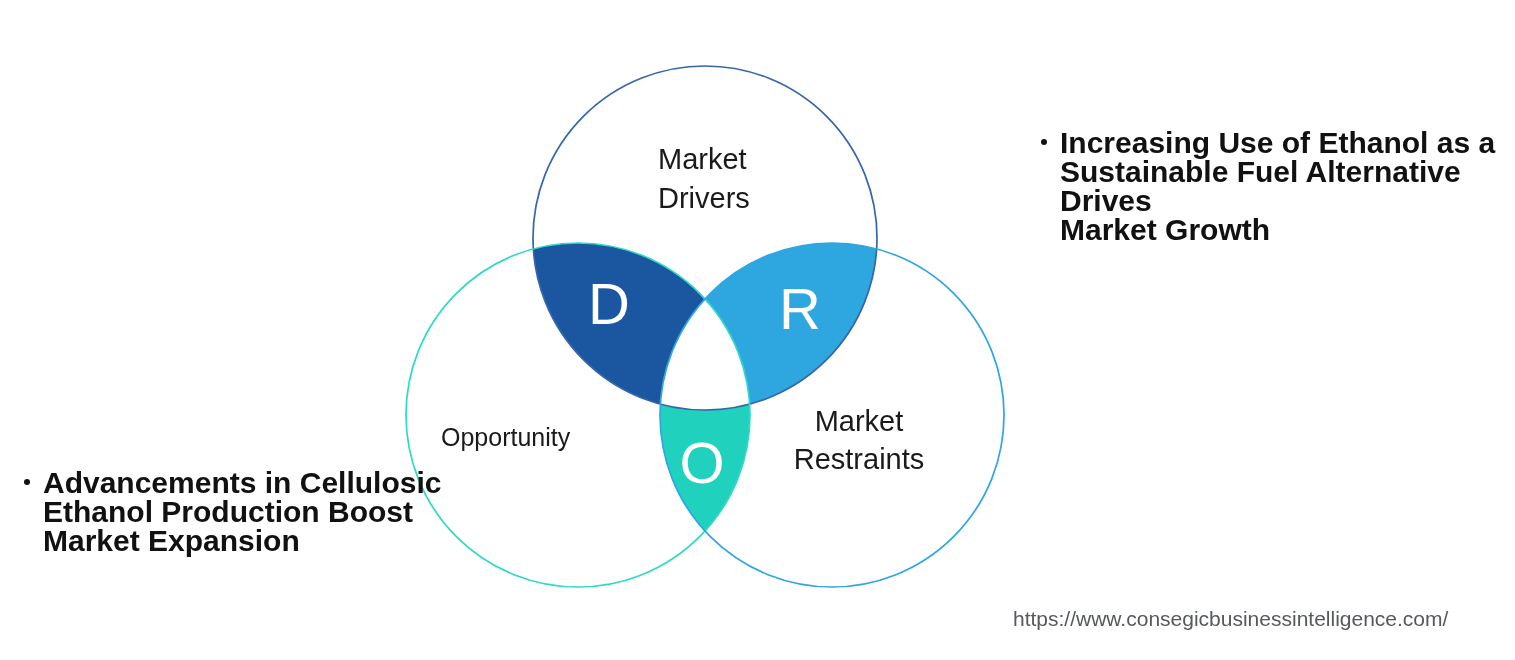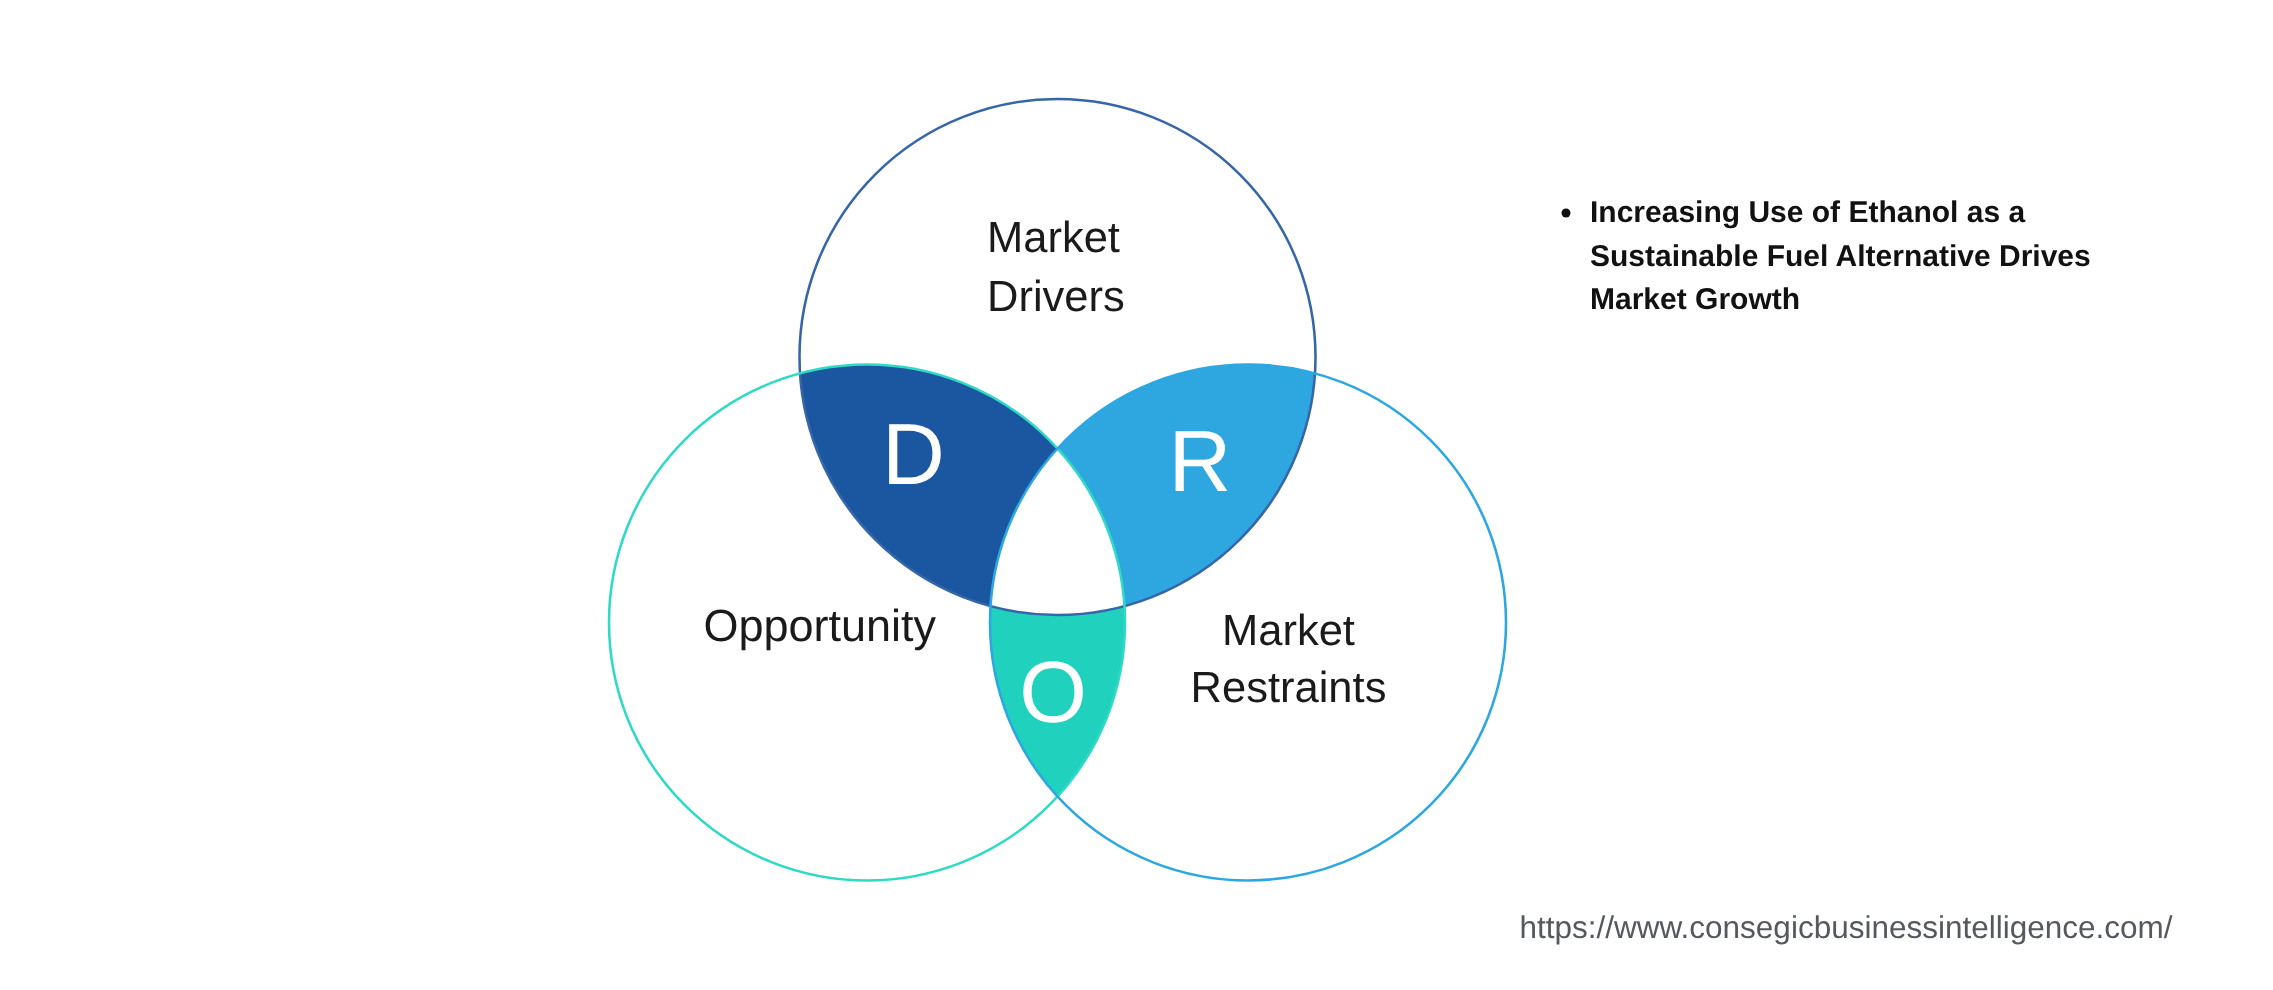--- a/index.html
+++ b/index.html
@@ -13,40 +13,40 @@
     font-family: "Liberation Sans", sans-serif;
   }
   .venn-svg { position: absolute; left: 0; top: 0; }
 
   .venn-label {
     position: absolute;
     color: #1a1a1a;
     white-space: pre-line;
   }
   .label-drivers   { left: 658px; top: 140px; font-size: 29px; line-height: 39px; text-align: left; }
-  .label-opportunity { left: 441px; top: 400px; font-size: 30px; line-height: 36px; margin-left: 28px; }
+  .label-opportunity { left: 441px; top: 419px; font-size: 25px; line-height: 36px; }
   .label-restraints { left: 776px; top: 402px; width: 166px; font-size: 29px; line-height: 38px; text-align: center; }
 
   .region-letter {
     position: absolute;
     color: #ffffff;
     font-size: 58px;
     font-weight: 400;
     transform: translate(-50%, -50%);
     letter-spacing: 0;
   }
   .letter-d { left: 609px; top: 303px; }
   .letter-r { left: 800px; top: 308px; }
   .letter-o { left: 702px; top: 462px; }
 
   .bullet {
     position: absolute;
     display: flex;
     gap: 13px;
-    font-size: 20px;
+    font-size: 30px;
     font-weight: 600;
     color: #111111;
     line-height: 29px;
     white-space: pre-line;
   }
   .bullet .dot {
     flex: none;
     width: 6px;
     height: 6px;
     border-radius: 50%;
@@ -107,20 +107,26 @@
   <div class="venn-label label-drivers">Market
 Drivers</div>
   <div class="venn-label label-opportunity">Opportunity</div>
   <div class="venn-label label-restraints">Market
 Restraints</div>
 
   <div class="region-letter letter-d">D</div>
   <div class="region-letter letter-r">R</div>
   <div class="region-letter letter-o">O</div>
 
+  <div class="bullet bullet-left">
+    <span class="dot"></span>
+    <span>Advancements in Cellulosic
+Ethanol Production Boost
+Market Expansion</span>
+  </div>
 
   <div class="bullet bullet-top-right">
     <span class="dot"></span>
     <span>Increasing Use of Ethanol as a
 Sustainable Fuel Alternative Drives
 Market Growth</span>
   </div>
 
 
   <div class="footer-url">https://www.consegicbusinessintelligence.com/</div>

